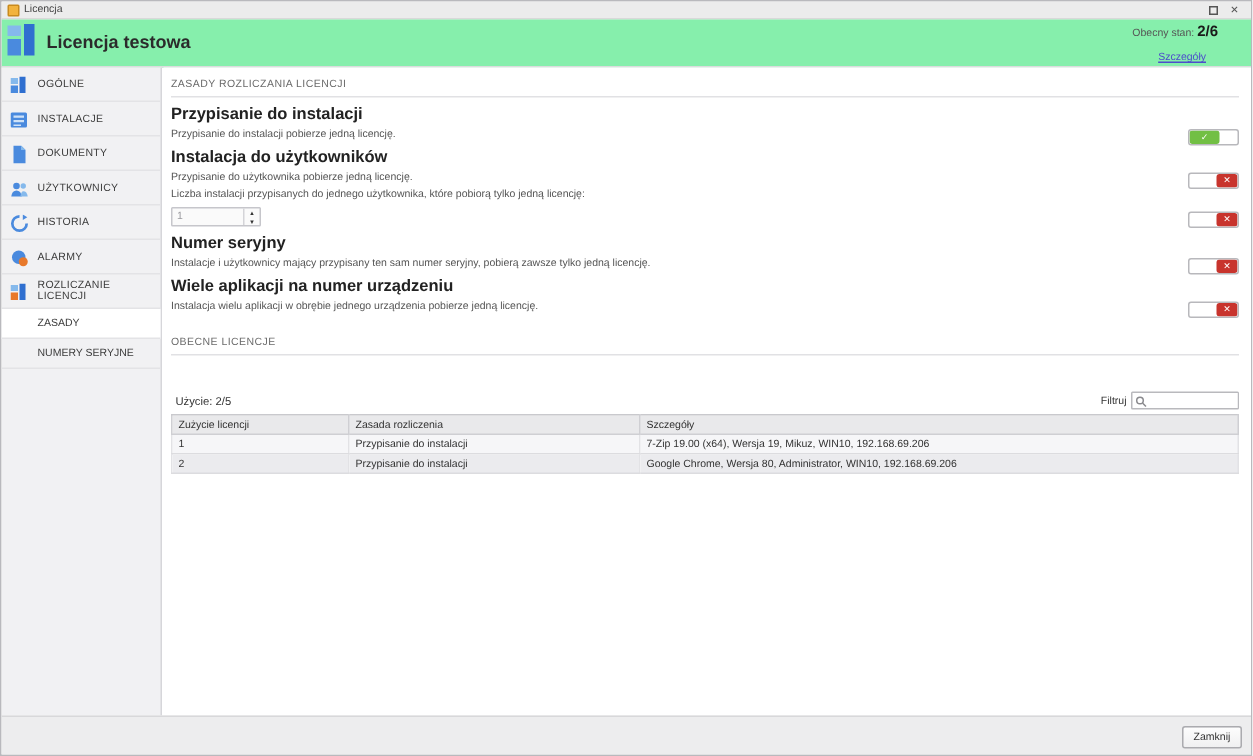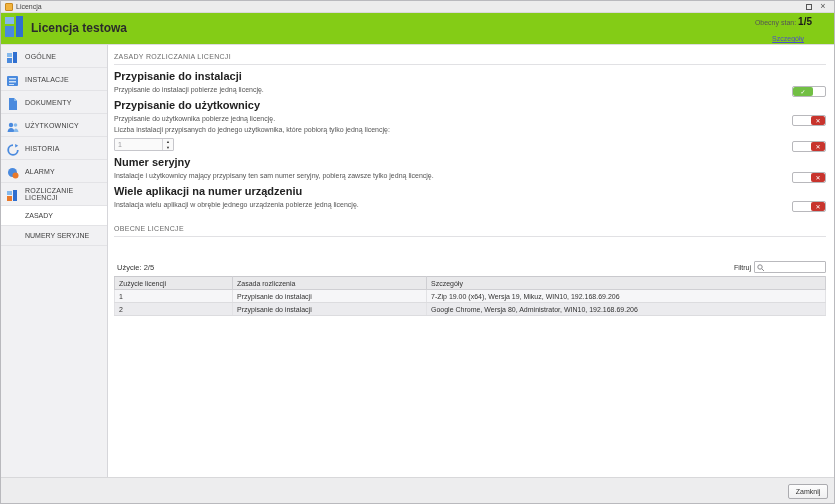--- a/index.html
+++ b/index.html
@@ -10,21 +10,21 @@
   .titlebar { position:absolute; top:0; left:0; right:0; height:12px; background:#ececec; border-bottom:1px solid #d9d9d9; display:flex; align-items:center; padding:0 4px; }
   .titlebar .app-icon { width:8px; height:8px; background:#f2b33d; border:1px solid #c98a1e; border-radius:1px; margin-right:3px; }
   .titlebar .title-text { font-size:7px; color:#444; flex:1; }
   .win-btn { width:14px; height:10px; display:flex; align-items:center; justify-content:center; color:#555; cursor:pointer; }
   .restore-glyph { position:relative; width:6px; height:6px; }
   .restore-glyph::before { content:""; position:absolute; top:0; right:0; width:4px; height:4px; border:1px solid #555; }
   .restore-glyph::after { content:""; position:absolute; bottom:0; left:0; width:4px; height:4px; border:1px solid #555; background:#ececec; }
   .close-glyph { font-size:9px; line-height:9px; color:#555; }
 
   
-  .header { position:absolute; top:12px; left:0; right:0; height:32px; background:#84cc16; border-bottom:1px solid #dcdcde; }
+  .header { position:absolute; top:12px; left:0; right:0; height:32px; background:#86efac; border-bottom:1px solid #dcdcde; }
   .logo { position:absolute; left:4px; top:3px; width:22px; height:22px; }
   .logo .b1 { position:absolute; left:0; top:1px; width:9px; height:7px; background:#85b9ec; }
   .logo .b2 { position:absolute; left:0; top:10px; width:9px; height:11px; background:#4a8ade; }
   .logo .b3 { position:absolute; left:11px; top:0; width:7px; height:21px; background:#2f6fd0; }
   .header .main-title { position:absolute; left:30px; top:8px; font-size:12px; font-weight:bold; color:#2b2b2b; }
   .status-block { position:absolute; right:22px; top:3px; text-align:right; }
   .status-line { font-size:7px; color:#555; }
   .status-line b { font-size:10px; color:#1a1a1a; }
   .details-link { display:inline-block; margin-top:4px; margin-right:8px; font-size:7px; color:#4d4dcb; text-decoration:underline; cursor:pointer; }
 
@@ -92,21 +92,21 @@
   </div>
 
   <div class="header">
     <div class="logo">
         <span class="b1"></span>
         <span class="b2"></span>
         <span class="b3"></span>
       </div>
     <div class="main-title">Licencja testowa</div>
     <div class="status-block">
-      <div class="status-line"><span>Obecny stan:</span> <b>1/5</b></div>
+      <div class="status-line"><span>Obecny stan:</span> <b>2/6</b></div>
       <a class="details-link">Szczegóły</a>
     </div>
   </div>
 
   <div class="sidebar">
     <div class="side-item">
       <span class="icon">
         <svg width="12" height="12">
             <rect x="0" y="1" width="5" height="4" fill="#85b9ec"></rect>
             <rect x="0" y="6" width="5" height="5" fill="#4a8ade"></rect>
@@ -188,21 +188,21 @@
 
     <div class="rule">
       <div class="r-title">Przypisanie do instalacji</div>
       <div class="r-desc">Przypisanie do instalacji pobierze jedną licencję.</div>
       <div class="toggle on">
           <span class="knob">✓</span>
         </div>
     </div>
 
     <div class="rule">
-      <div class="r-title">Przypisanie do użytkownicy</div>
+      <div class="r-title">Instalacja do użytkowników</div>
       <div class="r-desc">Przypisanie do użytkownika pobierze jedną licencję.</div>
       <div class="toggle off">
           <span class="knob">✕</span>
         </div>
     </div>
 
     <div class="rule">
       <div class="r-desc">Liczba instalacji przypisanych do jednego użytkownika, które pobiorą tylko jedną licencję:</div>
       <div class="spinner">
         <span class="val">1</span>

